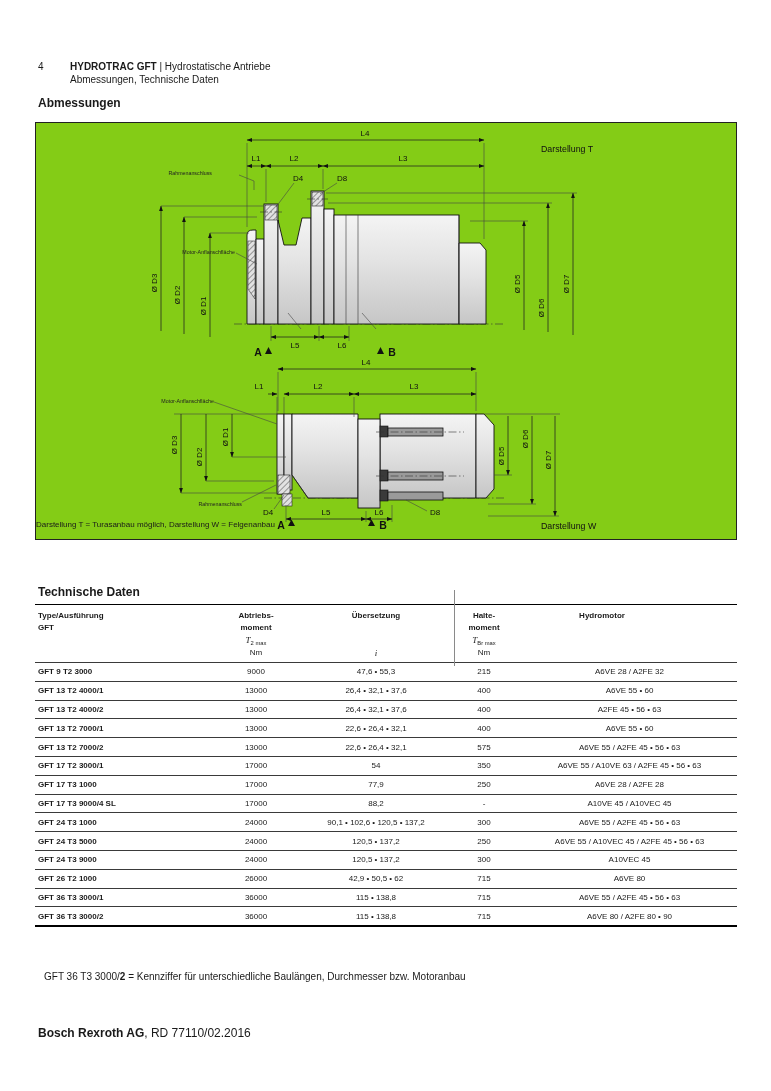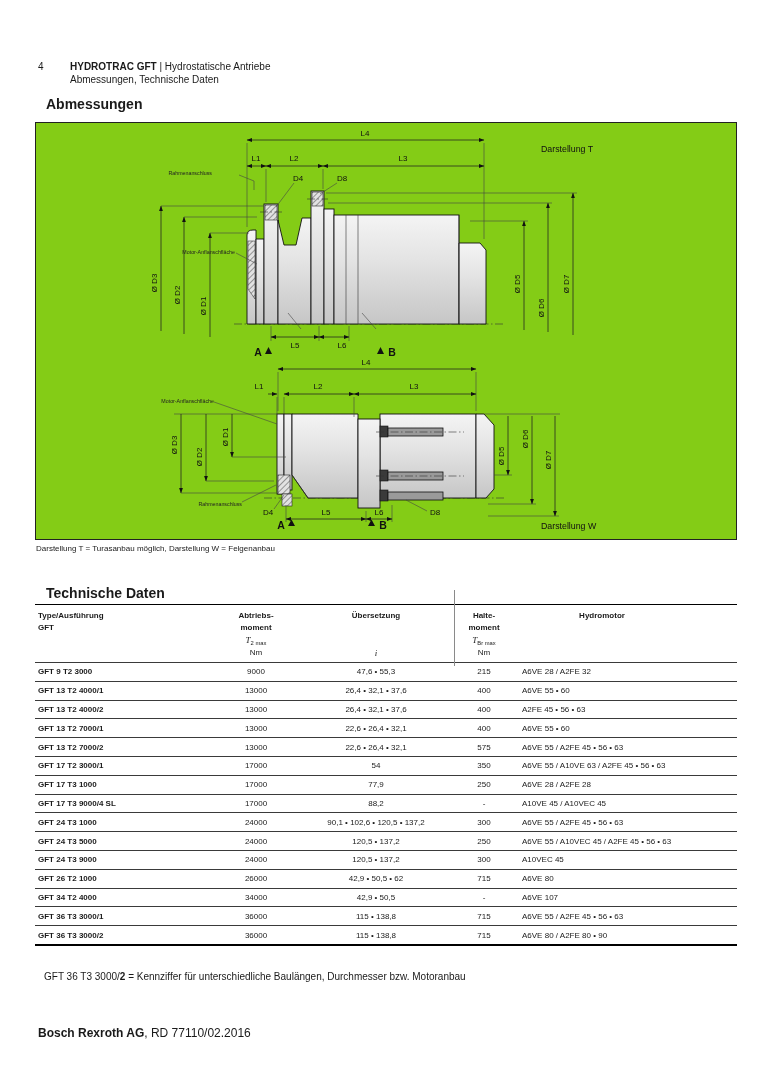--- a/index.html
+++ b/index.html
@@ -5,46 +5,46 @@
   html,body{margin:0;padding:0;background:#fff;}
   body{width:771px;height:1091px;position:relative;font-family:"Liberation Sans",sans-serif;color:#1a1a1a;}
   .page{position:absolute;inset:0;background:#fff;overflow:hidden;}
 
   
   .doc-header{position:absolute;left:38px;top:60px;font-size:10px;line-height:13px;}
   .doc-header .pagenum{position:absolute;left:0;top:0;}
   .doc-header .titleblock{margin-left:32px;}
   .b{font-weight:bold;margin-top:45px;}
 
-  .sec-heading{position:absolute;left:46px;font-size:14px;font-weight:bold;}
+  .sec-heading{position:absolute;left:38px;font-size:12px;font-weight:bold;}
 
   
   .draw-box{position:absolute;left:35px;top:122px;width:700px;height:416px;border:1px solid #222;background:#84cc16;}
   .draw-box svg{display:block;}
-  .caption{position:absolute;left:36px;top:544px;font-size:8px;}
+  .caption{position:absolute;left:36px;top:520px;font-size:8px;}
 
   
   .tbl-wrap{position:absolute;left:35px;top:604px;width:702px;}
   .hdr-divider{position:absolute;left:419px;top:-14px;width:1px;height:76px;background:#8a8a8a;}
   table{border-collapse:collapse;table-layout:fixed;width:702px;border-top:1.6px solid #000;border-bottom:2px solid #000;font-size:8px;}
   thead{border-bottom:1.8px solid #000;}
   th{font-weight:bold;vertical-align:top;padding:5px 0 3px 0;font-size:8px;margin-left:28px;}
   th .l{height:11.5px;line-height:11.5px;}
   th .symrow{height:14px;line-height:14px;font-weight:normal;}
   th .unitrow{height:12px;line-height:12px;font-weight:normal;}
   .sym{font-family:"Liberation Serif",serif;font-style:italic;font-size:9px;}
   .sym sub{font-family:"Liberation Sans",sans-serif;font-style:normal;font-size:5.8px;vertical-align:-1.5px;}
   .ital{font-family:"Liberation Serif",serif;font-style:italic;font-size:9px;}
   th.c1{text-align:left;padding-left:3px;}
   th.c5{text-align:center;padding-right:46px;}
   td{height:17.8px;padding:0;vertical-align:middle;}
   tbody tr{border-top:1px solid #3a3a3a;}
   td.c1{font-weight:bold;text-align:left;padding-left:3px;}
   td.c2,td.c3,td.c4{text-align:center;}
-  td.c5{text-align:left;padding-left:9px;}
+  td.c5{text-align:center;padding-left:9px;}
 
   .footnote{position:absolute;left:44px;top:971px;font-size:10px;}
   .doc-footer{position:absolute;left:38px;top:1026px;font-size:12px;}
 
   
   text{fill:#111;}
   .dimlbl{font:8px "Liberation Sans",sans-serif;}
   .viewlbl{font:8.8px "Liberation Sans",sans-serif;}
   .tinylbl{font:5.3px "Liberation Sans",sans-serif;fill:#222;}
   .ablbl{font:bold 10.5px "Liberation Sans",sans-serif;}
@@ -385,27 +385,20 @@
             <td class="c5">A10VEC 45</td>
           </tr>
           <tr>
             <td class="c1">GFT 26 T2 1000</td>
             <td class="c2">26000</td>
             <td class="c3">42,9 • 50,5 • 62</td>
             <td class="c4">715</td>
             <td class="c5">A6VE 80</td>
           </tr>
           <tr>
-            <td class="c1">GFT 34 T2 4000</td>
-            <td class="c2">34000</td>
-            <td class="c3">42,9 • 50,5</td>
-            <td class="c4">-</td>
-            <td class="c5">A6VE 107</td>
-          </tr>
-          <tr>
             <td class="c1">GFT 36 T3 3000/1</td>
             <td class="c2">36000</td>
             <td class="c3">115 • 138,8</td>
             <td class="c4">715</td>
             <td class="c5">A6VE 55 / A2FE 45 • 56 • 63</td>
           </tr>
           <tr>
             <td class="c1">GFT 36 T3 3000/2</td>
             <td class="c2">36000</td>
             <td class="c3">115 • 138,8</td>

